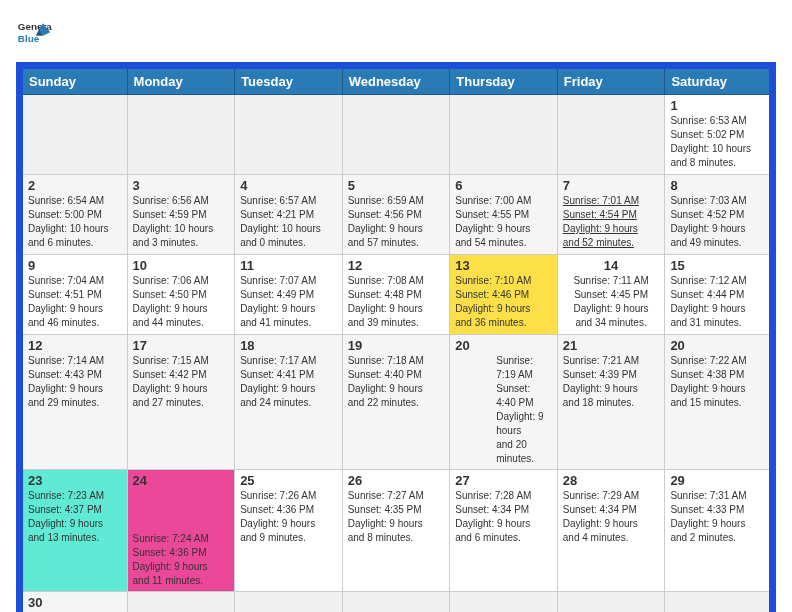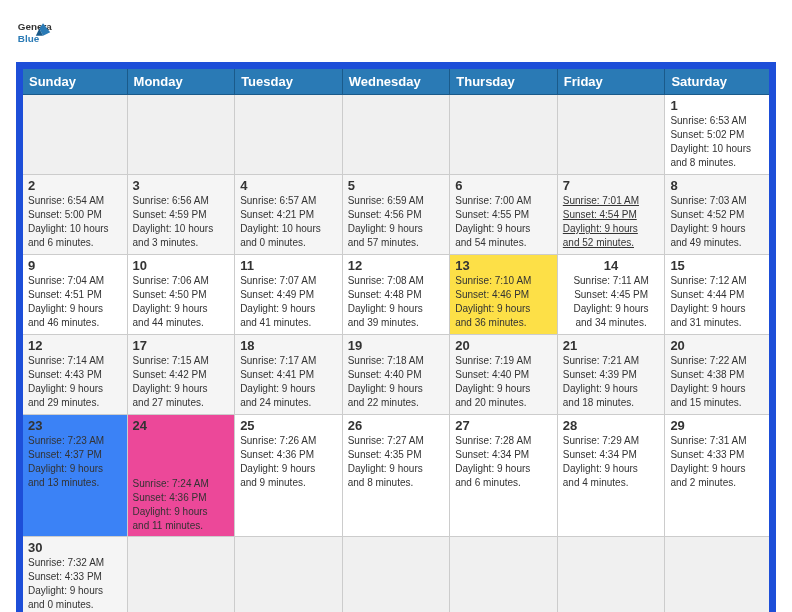--- a/index.html
+++ b/index.html
@@ -269,42 +269,42 @@
           </td>
           <td style="background: rgb(245, 245, 245);">
             <span class="day-num">19</span>
             <div class="day-info" style="white-space: pre-line;">Sunrise: 7:18 AM
 Sunset: 4:40 PM
 Daylight: 9 hours
 and 22 minutes.</div>
           </td>
           <td style="background: rgb(245, 245, 245);">
             <span class="day-num">20</span>
-            <div class="day-info" style="white-space: pre-line;">Sunrise: 7:19 AM
+            <div class="day-info" style="white-space: pre-line; margin-left: 41px;">Sunrise: 7:19 AM
 Sunset: 4:40 PM
 Daylight: 9 hours
 and 20 minutes.</div>
           </td>
           <td style="background: rgb(245, 245, 245);">
             <span class="day-num">21</span>
             <div class="day-info" style="white-space: pre-line;">Sunrise: 7:21 AM
 Sunset: 4:39 PM
 Daylight: 9 hours
 and 18 minutes.</div>
           </td>
           <td style="background: rgb(245, 245, 245);">
             <span class="day-num">20</span>
             <div class="day-info" style="white-space: pre-line;">Sunrise: 7:22 AM
 Sunset: 4:38 PM
 Daylight: 9 hours
 and 15 minutes.</div>
           </td>
         </tr>
         <tr>
-          <td style="background: #3b82f6;">
+          <td style="background: #5eead4;">
             <span class="day-num">23</span>
             <div class="day-info" style="white-space: pre-line;">Sunrise: 7:23 AM
 Sunset: 4:37 PM
 Daylight: 9 hours
 and 13 minutes.</div>
           </td>
           <td style="background: #ec4899;">
             <span class="day-num">24</span>
             <div class="day-info" style="white-space: pre-line; margin-top: 44px;">Sunrise: 7:24 AM
 Sunset: 4:36 PM

